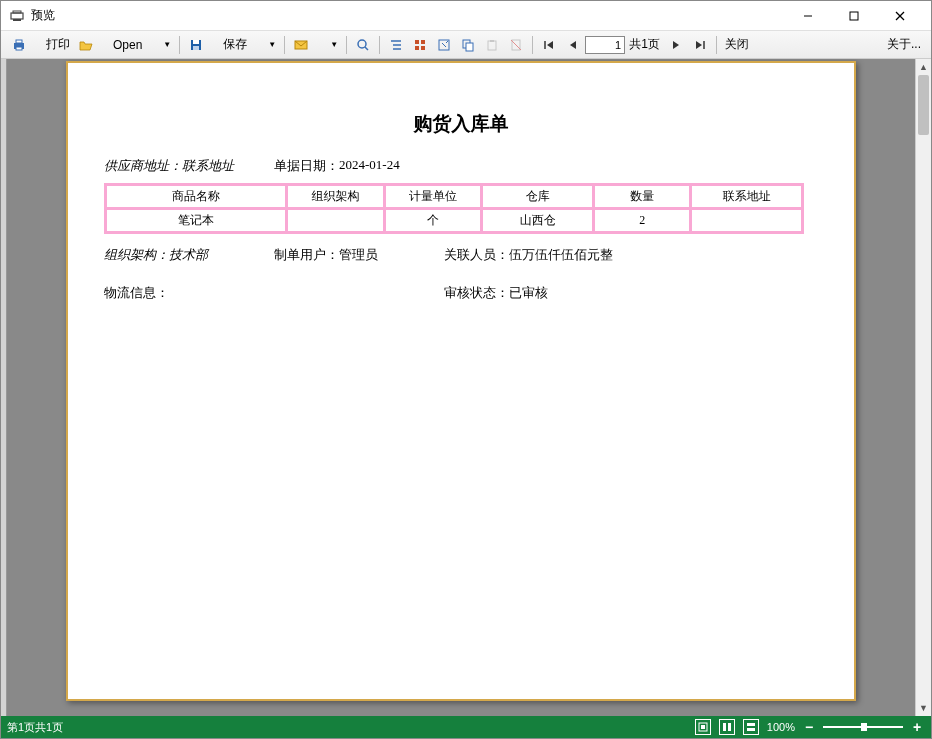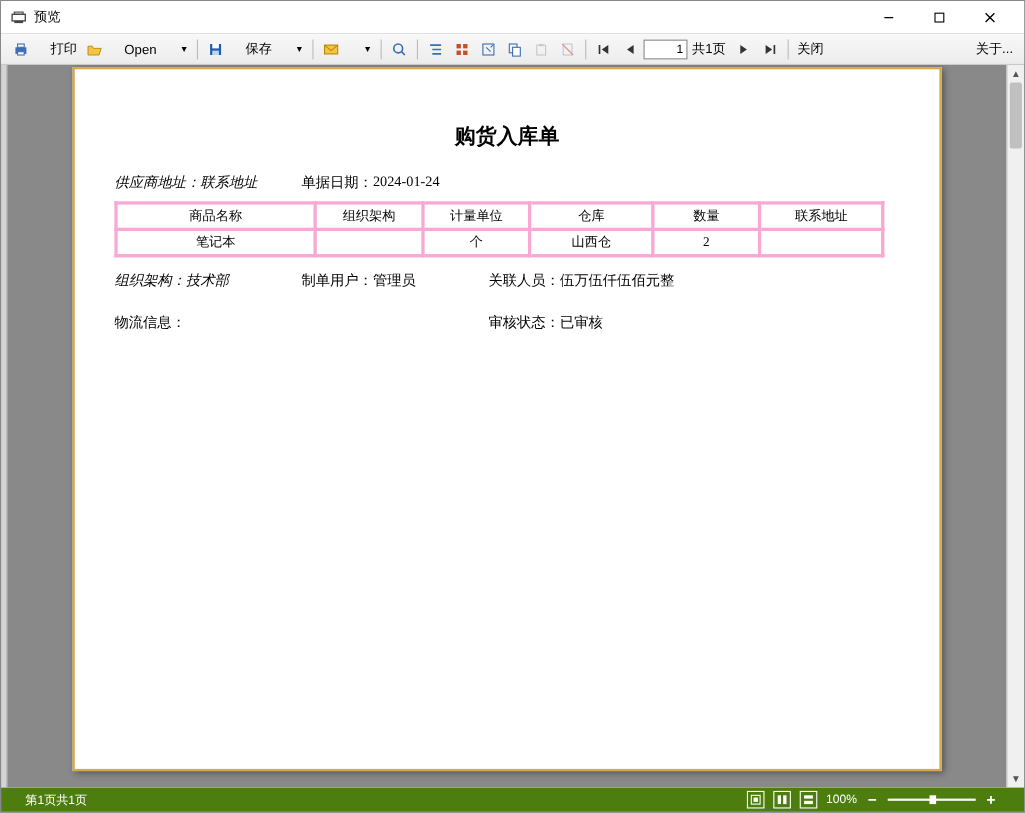--- a/index.html
+++ b/index.html
@@ -37,21 +37,21 @@
     .info-row { display: flex; margin-bottom: 8px; font-size: 13px; }
     .info-cell { display: flex; }
     .info-cell.c1 { width: 170px; font-style: italic; }
     .info-cell.c2 { width: 170px; }
     .info-cell.c3 { flex: 1; }
     .doc-table { width: 700px; border-collapse: collapse; margin: 8px 0 12px 0; font-size: 12px; }
     .doc-table th, .doc-table td { border: 3px solid #f9a8d4; text-align: center; padding: 2px 0; font-weight: normal; }
     .doc-table th { font-family: "SimSun", serif; }
     
     
-    .statusbar { height: 22px; background: #4d7c0f; color: #fff; display: flex; align-items: center; padding: 0 22px; font-size: 11px; }
+    .statusbar { height: 22px; background: #15803d; color: #fff; display: flex; align-items: center; padding: 0 6px; font-size: 11px; }
     .sb-text { flex: 1; }
     .sb-controls { display: flex; align-items: center; gap: 8px; }
     .sb-icon { width: 16px; height: 16px; border: 1px solid #fff; display: flex; align-items: center; justify-content: center; font-size: 9px; cursor: pointer; }
     .sb-zoom { display: flex; align-items: center; gap: 6px; }
     .sb-zbtn { width: 16px; height: 16px; display: flex; align-items: center; justify-content: center; cursor: pointer; font-size: 14px; font-weight: bold; }
     .sb-zline { width: 80px; height: 2px; background: #fff; position: relative; }
     .sb-zhandle { position: absolute; top: -3px; left: 38px; width: 6px; height: 8px; background: #fff; }
     
     svg { display: block; }
   </style>

